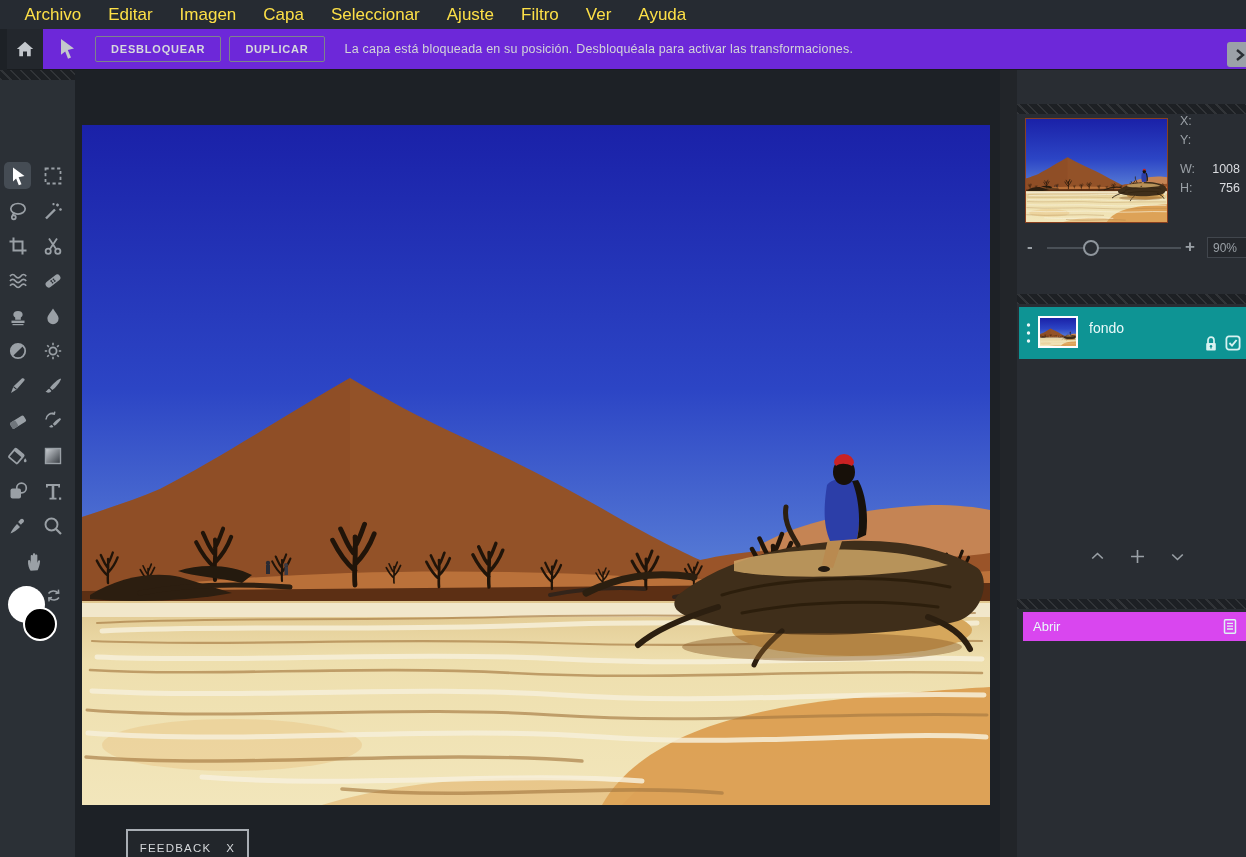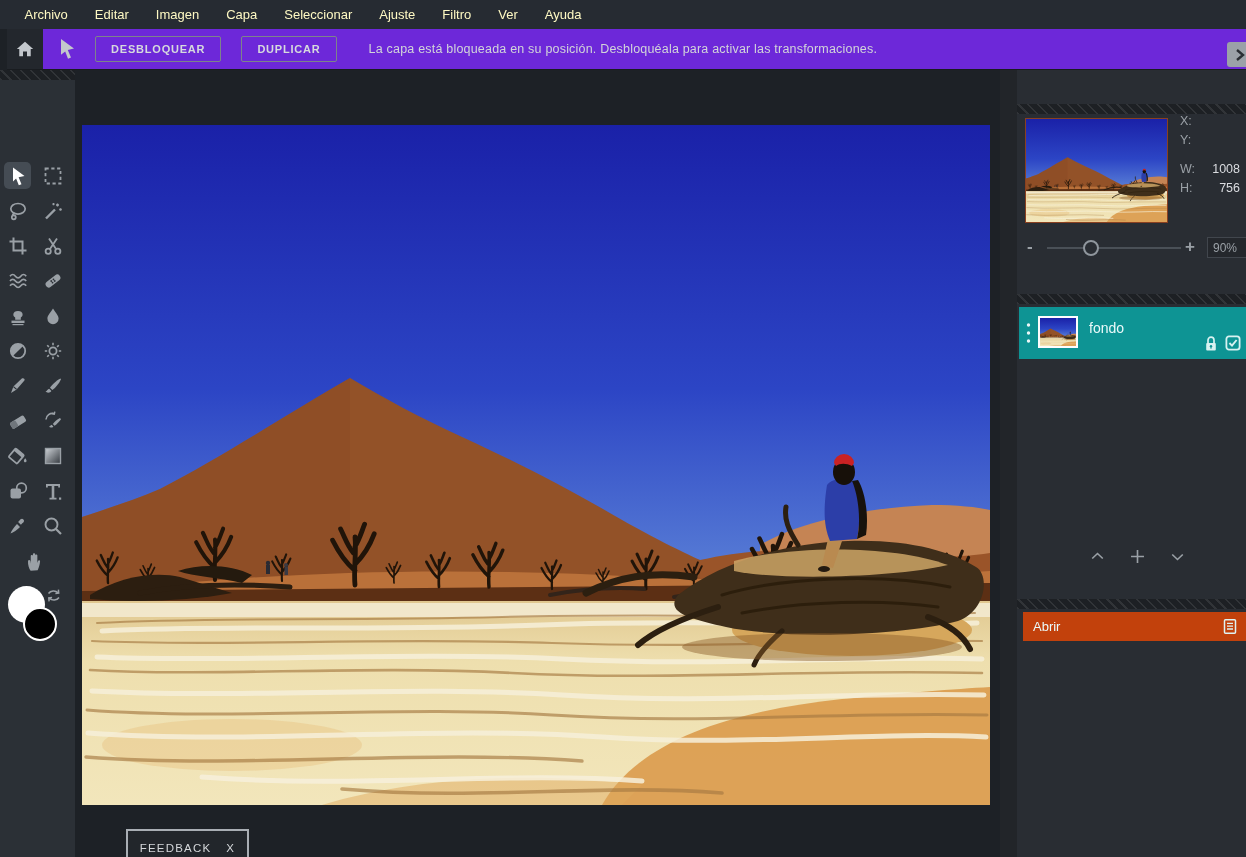--- a/index.html
+++ b/index.html
@@ -2,30 +2,30 @@
 <html><head>
 <meta charset="utf-8">
 <style>
   html,body{margin:0;padding:0}
   body{width:1246px;height:857px;position:relative;overflow:hidden;background:#1d2126;
        font-family:"Liberation Sans",sans-serif;-webkit-font-smoothing:antialiased}
   .abs{position:absolute}
   
   .menubar{position:absolute;left:0;top:0;width:100%;height:29px;background:#262b32;
            display:flex;align-items:center;padding-left:11px;box-sizing:border-box;z-index:30}
-  .menu-item{color:#fef9c3;font-size:13px;padding:0 13.5px;line-height:29px;cursor:default;white-space:nowrap}
+  .menu-item{color:#fde047;font-size:17px;padding:0 13.5px;line-height:29px;cursor:default;white-space:nowrap}
   
   .toolbar{position:absolute;left:7px;top:29px;width:100%;height:41px;background:#6d28d9;
            border-bottom:1px solid #191c20;display:flex;align-items:center;z-index:29;box-sizing:border-box}
   .home-btn{width:36px;height:40px;background:#23272d;display:flex;align-items:center;justify-content:center;flex:0 0 auto}
   .ptr{margin-left:13px;display:flex;align-items:center}
   .tb-btn{border:1px solid #7d838b;border-radius:2px;color:#d6d9dd;background:transparent;
           font-size:11px;font-weight:bold;letter-spacing:.8px;padding:6px 15px;cursor:pointer;
           font-family:"Liberation Sans",sans-serif}
-  .tb-msg{margin-left:32px;color:#d2d5d9;font-size:12.5px;letter-spacing:.2px}
+  .tb-msg{margin-left:20px;color:#d2d5d9;font-size:12.5px;letter-spacing:.2px}
   .expand-btn{position:absolute;left:1227px;top:42px;width:26px;height:25px;background:#9ba1a8;
               border-radius:3px;display:flex;align-items:center;justify-content:center;z-index:40}
   
   .toolcol{position:absolute;left:0;top:70px;width:75px;height:787px;background:#2b3036;z-index:20}
   .hatch{background-color:#1d2024;background-image:repeating-linear-gradient(45deg,rgba(255,255,255,.09) 0 1.5px,transparent 1.5px 7px)}
   .toolcol-hatch{position:absolute;left:0;top:0;width:75px;height:10px}
   .tool{position:absolute;width:27px;height:27px;display:flex;align-items:center;justify-content:center;cursor:pointer}
   .tool.selected{background:#454c54;border-radius:5px}
   .swatch{position:absolute;border-radius:50%;cursor:pointer}
   
@@ -51,21 +51,21 @@
               border:1px solid #41464d;color:#9aa0a6;font-size:12px;padding:0 0 0 5px;box-sizing:border-box;
               font-family:"Liberation Sans",sans-serif}
   .layer-row{position:absolute;left:2px;top:237px;width:227px;height:52px;background:#0e9494;cursor:pointer}
   .layer-name{position:absolute;left:70px;top:13px;color:#eafafa;font-size:14px}
   .lyr-thumb{position:absolute;left:19px;top:9px;width:36px;height:28px;border:2px solid #fdfdfd;background:#fff}
   .lyr-dots{position:absolute;left:7px;top:15px}
   .lyr-lock{position:absolute;right:27px;top:27px}
   .lyr-check{position:absolute;right:5px;top:28px}
   .lyr-btns{position:absolute;left:0;top:470px;width:229px;height:32px;display:flex;align-items:center}
   .lyr-btn{position:absolute;cursor:pointer;display:flex}
-  .hist-row{position:absolute;left:6px;top:542px;width:223px;height:29px;background:#c2410c;cursor:pointer;
+  .hist-row{position:absolute;left:6px;top:542px;width:223px;height:29px;background:#d946ef;cursor:pointer;
             display:flex;align-items:center}
   .hist-label{margin-left:10px;color:#eafafa;font-size:13px}
   .hist-icon{position:absolute;right:8px;top:6px}
   
   .feedback{position:absolute;left:126px;top:829px;width:119px;height:34px;border:2px solid #a9aeb4;
             background:#22262b;color:#d4d7da;display:flex;align-items:center;justify-content:center;gap:15px;
             font-size:11.5px;letter-spacing:1.2px;z-index:10;cursor:pointer}
   svg{display:block}
 </style>
 </head>
@@ -184,21 +184,21 @@
     <svg width="20" height="20" viewBox="0 0 22 22">
       <path d="M11,3 L20,11 H17.3 V19 H13.2 V13.8 H8.8 V19 H4.7 V11 H2 Z" fill="#c3c7cc"></path>
     </svg>
   </div>
   <div class="ptr">
     <svg width="22" height="24" viewBox="0 0 22 24">
       <path d="M5,2 L18,11.6 L11.8,13 L15,20.4 L12,21.7 L9.2,14.4 L5,17.8 Z" fill="#c3c7cc"></path>
     </svg>
   </div>
   <button class="tb-btn" style="margin-left:17px">DESBLOQUEAR</button>
-  <button class="tb-btn" style="margin-left:20px">DUPLICAR</button>
+  <button class="tb-btn" style="margin-left:8px">DUPLICAR</button>
   <span class="tb-msg">La capa está bloqueada en su posición. Desbloquéala para activar las transformaciones.</span>
 </div>
 <div class="expand-btn">
   <svg width="14" height="16" viewBox="0 0 14 16">
     <path d="M4,3 L10,8 L4,13" stroke="#2a2e34" stroke-width="2.4" fill="none"></path>
   </svg>
 </div>
 
 <div class="toolcol">
   <div class="toolcol-hatch hatch"></div>

